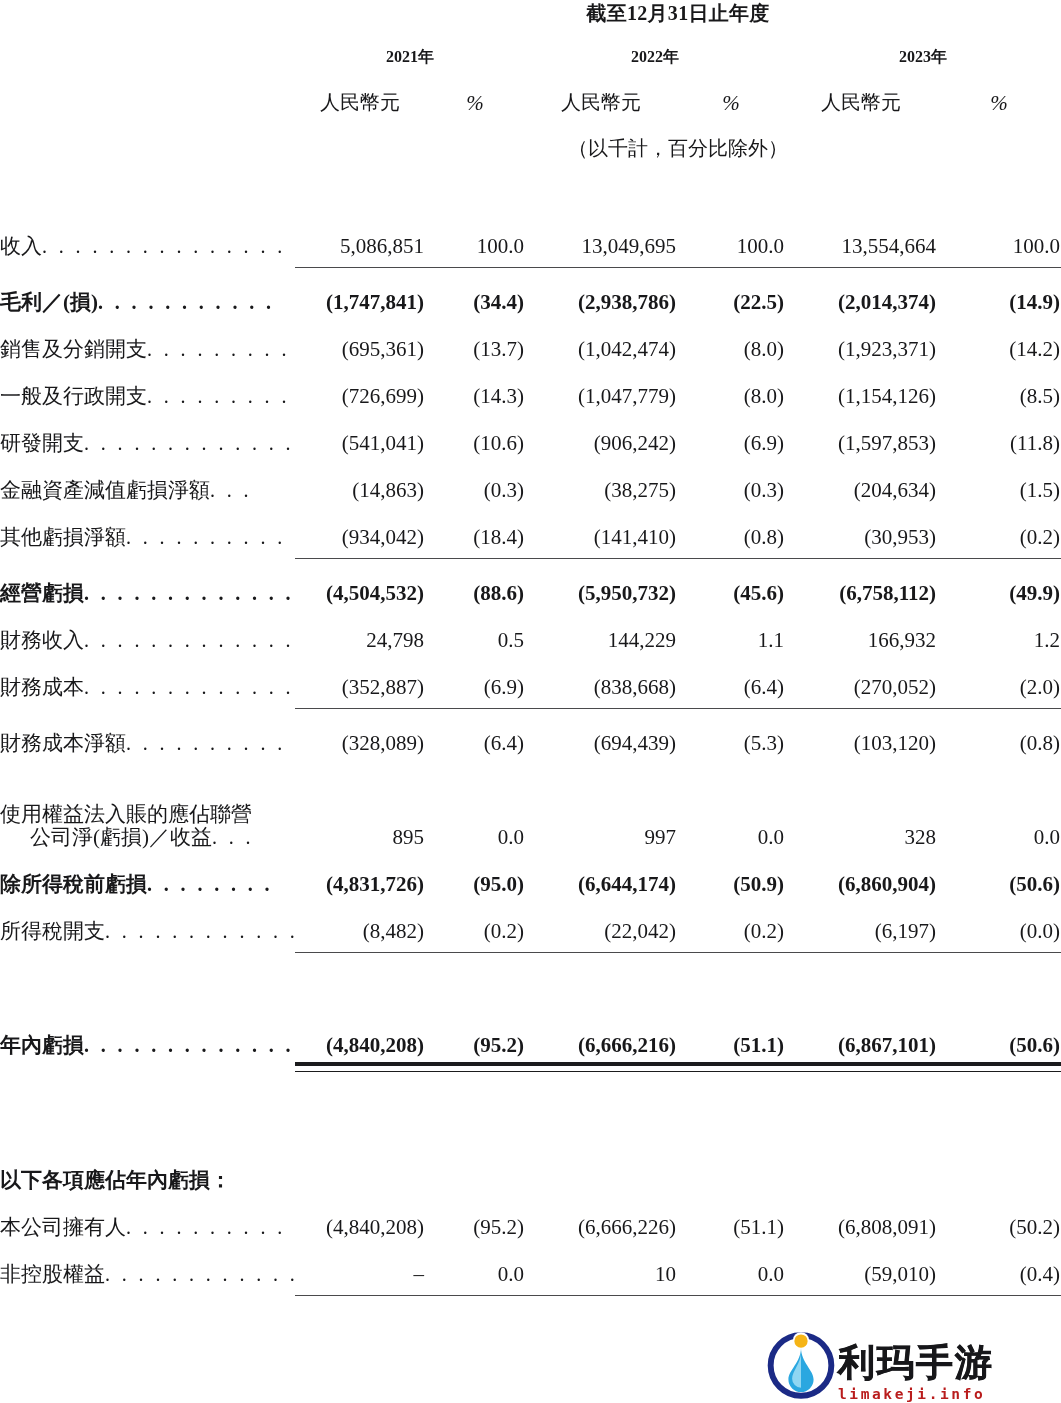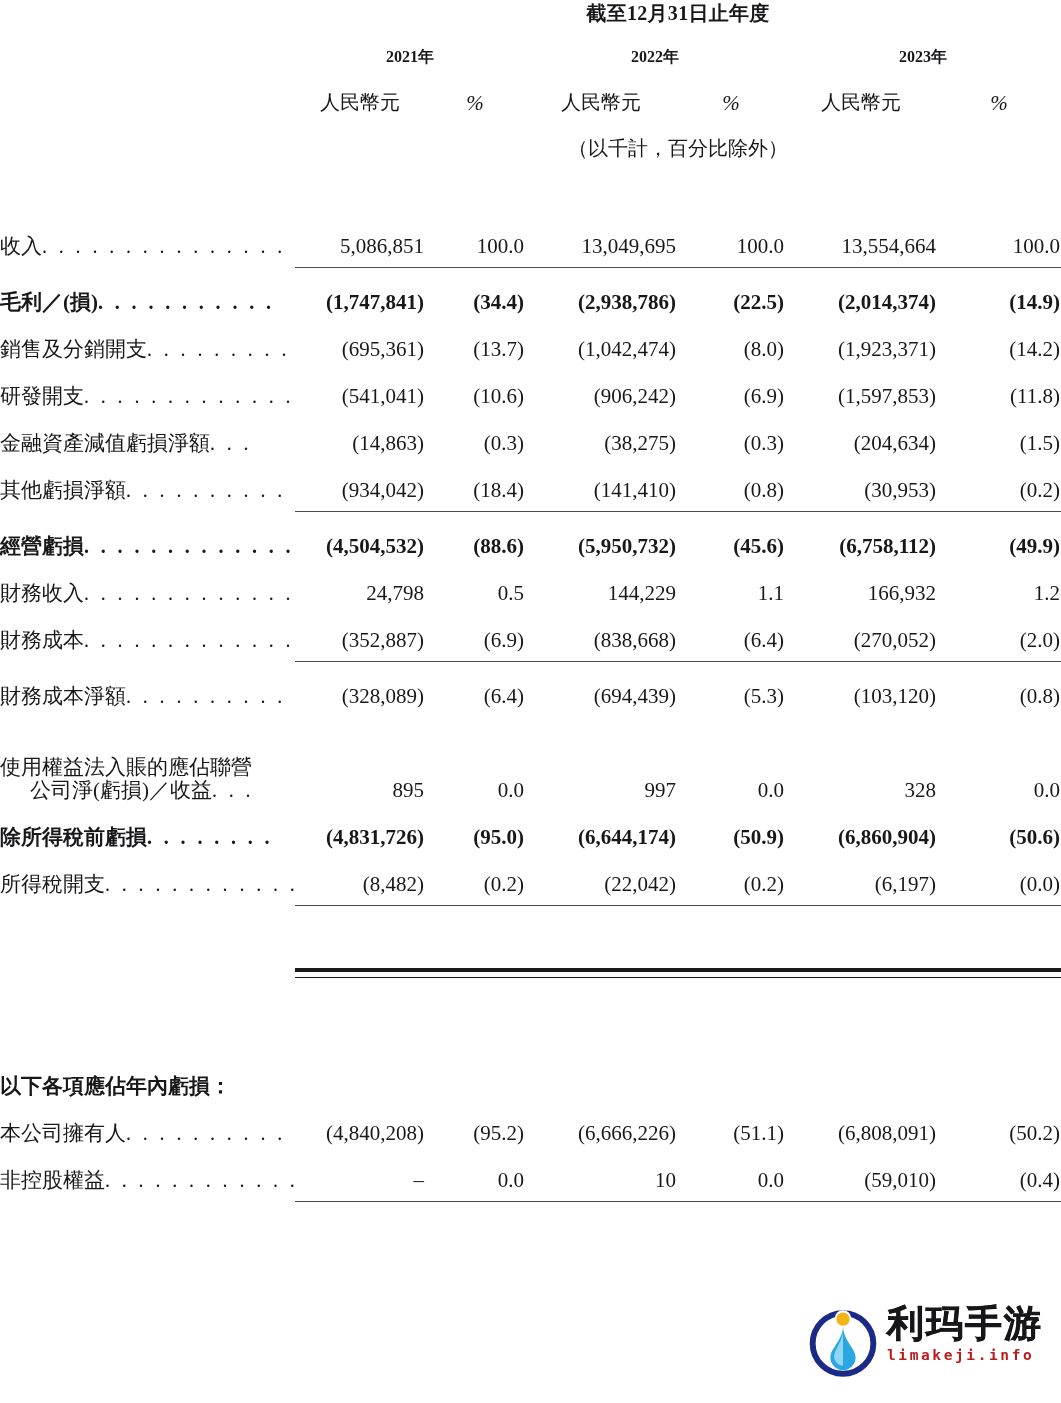--- a/index.html
+++ b/index.html
@@ -113,27 +113,26 @@
   tr.spacer-md td { height: 36px; }
   tr.spacer-lg td { height: 58px; }
   tr.spacer-xl td { height: 74px; }
 
   .twoline .l1 { display: block; }
   .twoline .l2 { display: block; padding-left: 30px; }
 
   
   .watermark {
     position: absolute;
-    left: 806px;
+    left: 764px;
     top: 1305px;
     width: 252px;
     height: 96px;
     display: flex;
-    align-items: flex-start;
-    gap: 7px;
+    align-items: flex-end;
     pointer-events: none;
   }
   .wm-logo { width: 74px; height: 74px; flex: 0 0 74px; }
   .wm-text { display: flex; flex-direction: column; align-items: flex-start; }
   .wm-cn {
     font-family: "DejaVu Sans", sans-serif;
     font-size: 37px;
     font-weight: bold;
     color: #17171a;
     letter-spacing: 2px;
@@ -282,20 +281,29 @@
     <tr class="drow">
       <td class="lbl"><span>銷售及分銷開支</span><span class="dots">. . . . . . . . .</span></td>
       <td class="num">(695,361)</td>
       <td class="num">(13.7)</td>
       <td class="num">(1,042,474)</td>
       <td class="num">(8.0)</td>
       <td class="num">(1,923,371)</td>
       <td class="num">(14.2)</td>
     </tr>
 
+    <tr class="drow">
+      <td class="lbl"><span>一般及行政開支</span><span class="dots">. . . . . . . . .</span></td>
+      <td class="num">(726,699)</td>
+      <td class="num">(14.3)</td>
+      <td class="num">(1,047,779)</td>
+      <td class="num">(8.0)</td>
+      <td class="num">(1,154,126)</td>
+      <td class="num">(8.5)</td>
+    </tr>
 
     <tr class="drow">
       <td class="lbl"><span>研發開支</span><span class="dots">. . . . . . . . . . . . .</span></td>
       <td class="num">(541,041)</td>
       <td class="num">(10.6)</td>
       <td class="num">(906,242)</td>
       <td class="num">(6.9)</td>
       <td class="num">(1,597,853)</td>
       <td class="num">(11.8)</td>
     </tr>
@@ -454,20 +462,29 @@
           </td>
       <td class="r">
             <div></div>
           </td>
     </tr>
 
     <tr class="spacer-lg">
       <td colspan="7"></td>
     </tr>
 
+    <tr class="drow">
+      <td class="lbl b"><span>年內虧損</span><span class="dots">. . . . . . . . . . . . .</span></td>
+      <td class="num b">(4,840,208)</td>
+      <td class="num b">(95.2)</td>
+      <td class="num b">(6,666,216)</td>
+      <td class="num b">(51.1)</td>
+      <td class="num b">(6,867,101)</td>
+      <td class="num b">(50.6)</td>
+    </tr>
     <tr class="dblruler">
       <td></td>
       <td class="r">
             <div></div>
           </td>
       <td class="r">
             <div></div>
           </td>
       <td class="r">
             <div></div>

